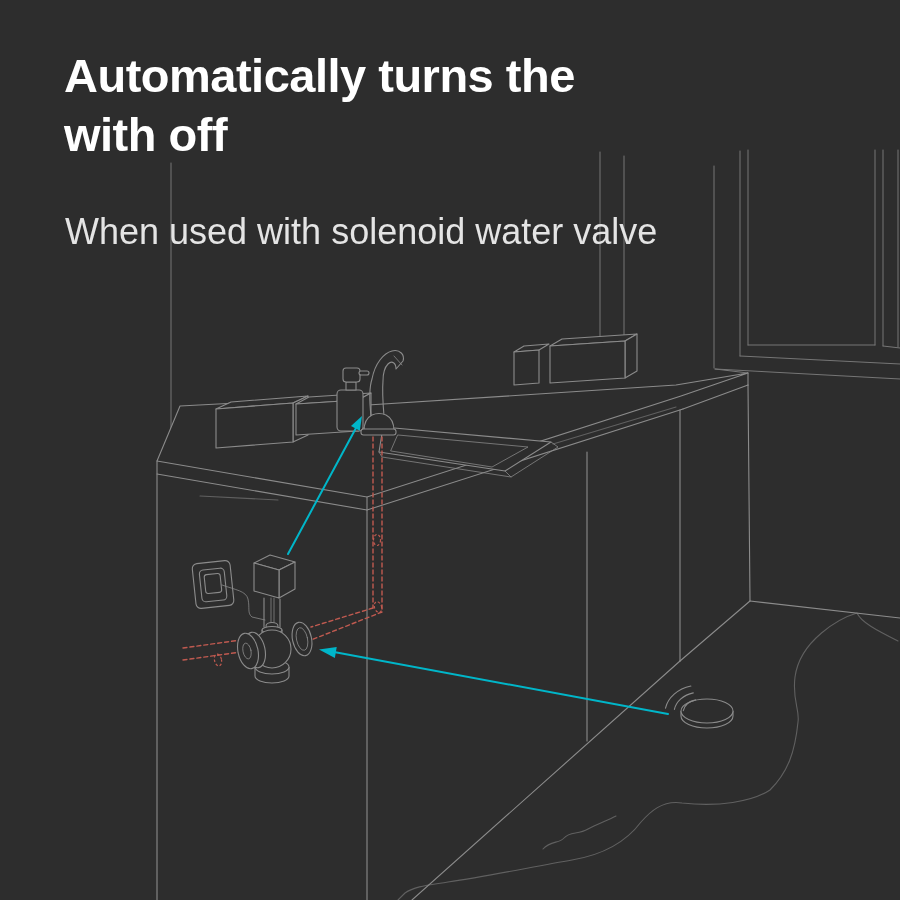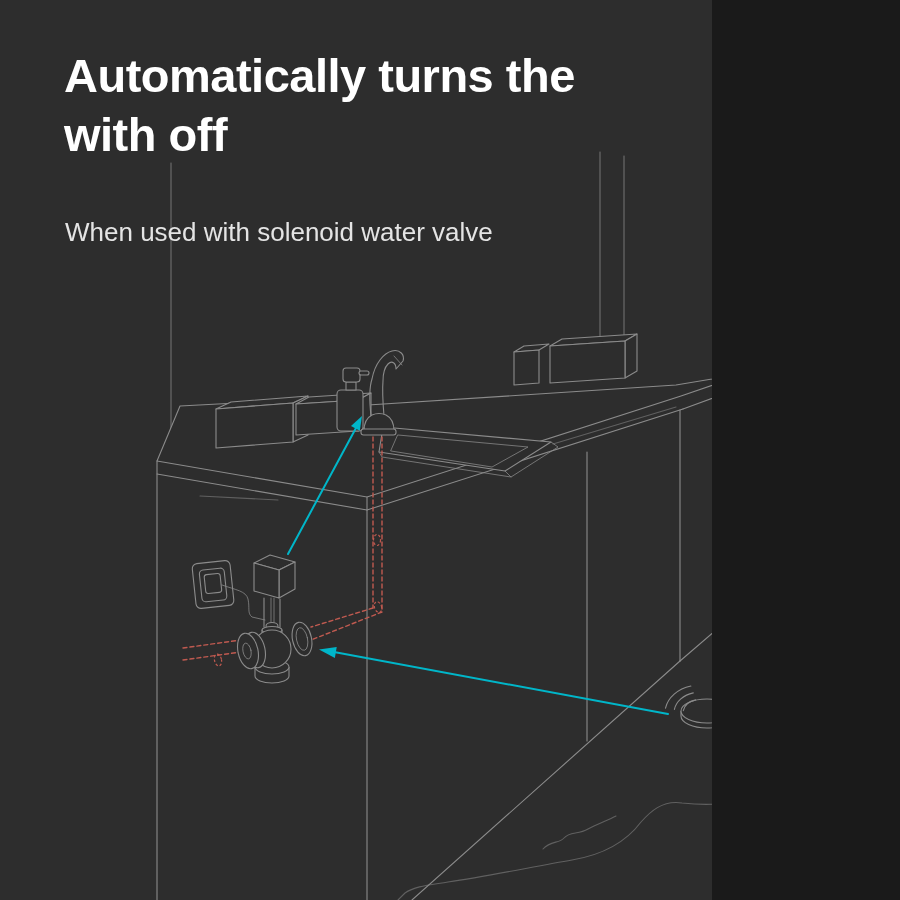--- a/index.html
+++ b/index.html
@@ -6,31 +6,31 @@
     --bg:#2d2d2d;
     --line:#8b8b8b;
     --wall:#767676;
     --cyan:#00b6c9;
     --red:#c05a50;
     --headline:#ffffff;
     --subtitle:#e4e4e4;
   }
   html,body{margin:0;padding:0;background:#1a1a1a;}
   .canvas{
-    position:relative;width:712px;height:900px;background:var(--bg);
+    position:relative;width:900px;height:900px;background:var(--bg);
     overflow:hidden;font-family:"Liberation Sans", sans-serif;
   }
   .headline{
     position:absolute;left:64px;top:46px;width:720px;
     color:var(--headline);font-size:47px;line-height:59px;font-weight:700;
     letter-spacing:-0.5px;
   }
   .subtitle{
     position:absolute;left:65px;top:215px;width:720px;
-    color:var(--subtitle);font-size:26px;line-height:34px;font-weight:400;
+    color:var(--subtitle);font-size:36px;line-height:34px;font-weight:400;
   }
   svg.illustration{position:absolute;left:0;top:0;}
   .ln{fill:none;stroke:var(--line);stroke-width:1.1;stroke-linecap:round;stroke-linejoin:round;}
   .lnf{fill:var(--bg);stroke:var(--line);stroke-width:1.1;stroke-linejoin:round;}
   .wallln{fill:none;stroke:var(--wall);stroke-width:1;stroke-linecap:round;}
   .faint{stroke-opacity:.55;}
   .pipe{fill:none;stroke:var(--red);stroke-width:1.4;stroke-dasharray:4 3;stroke-linecap:round;}
   .coupling{fill:none;stroke:var(--red);stroke-width:1.2;stroke-dasharray:2.5 2;}
   .cyanln{fill:none;stroke:var(--cyan);stroke-width:2;stroke-linecap:round;}
   .cyanhd{fill:var(--cyan);stroke:none;}

